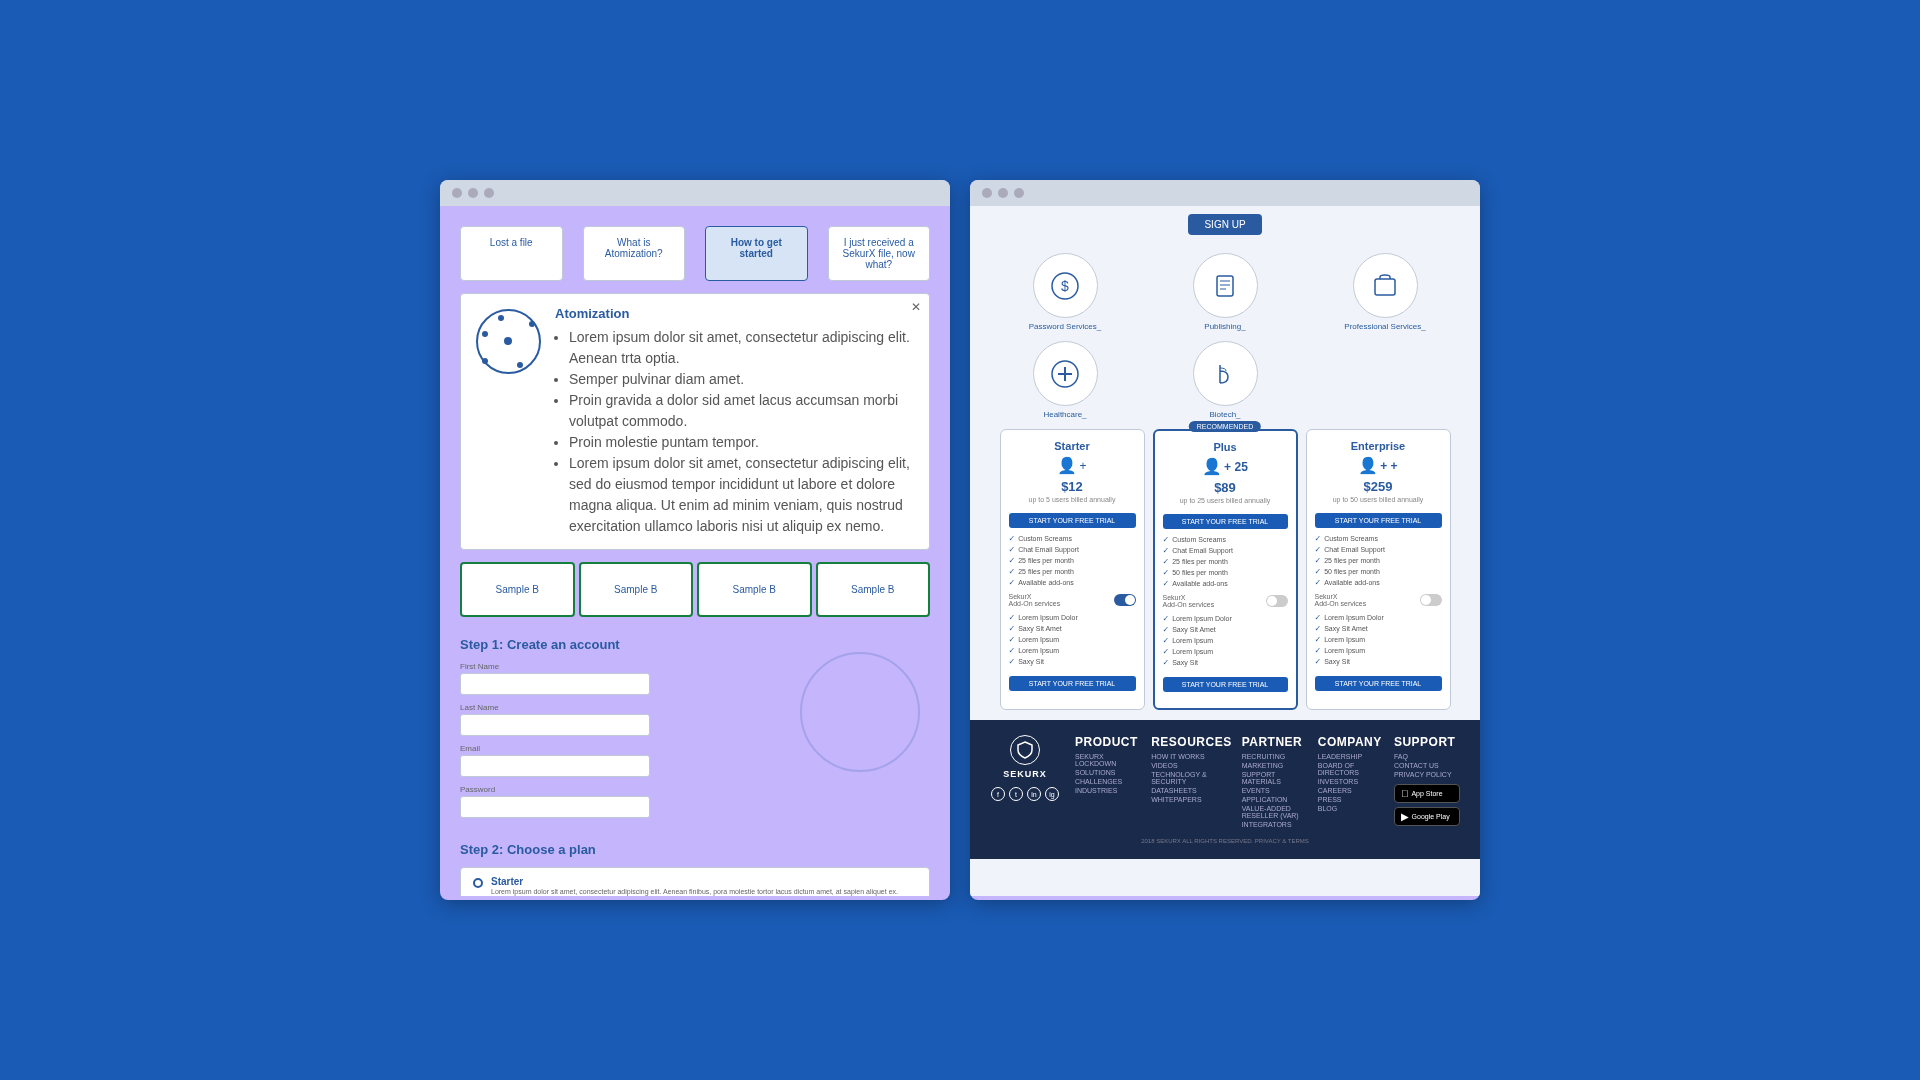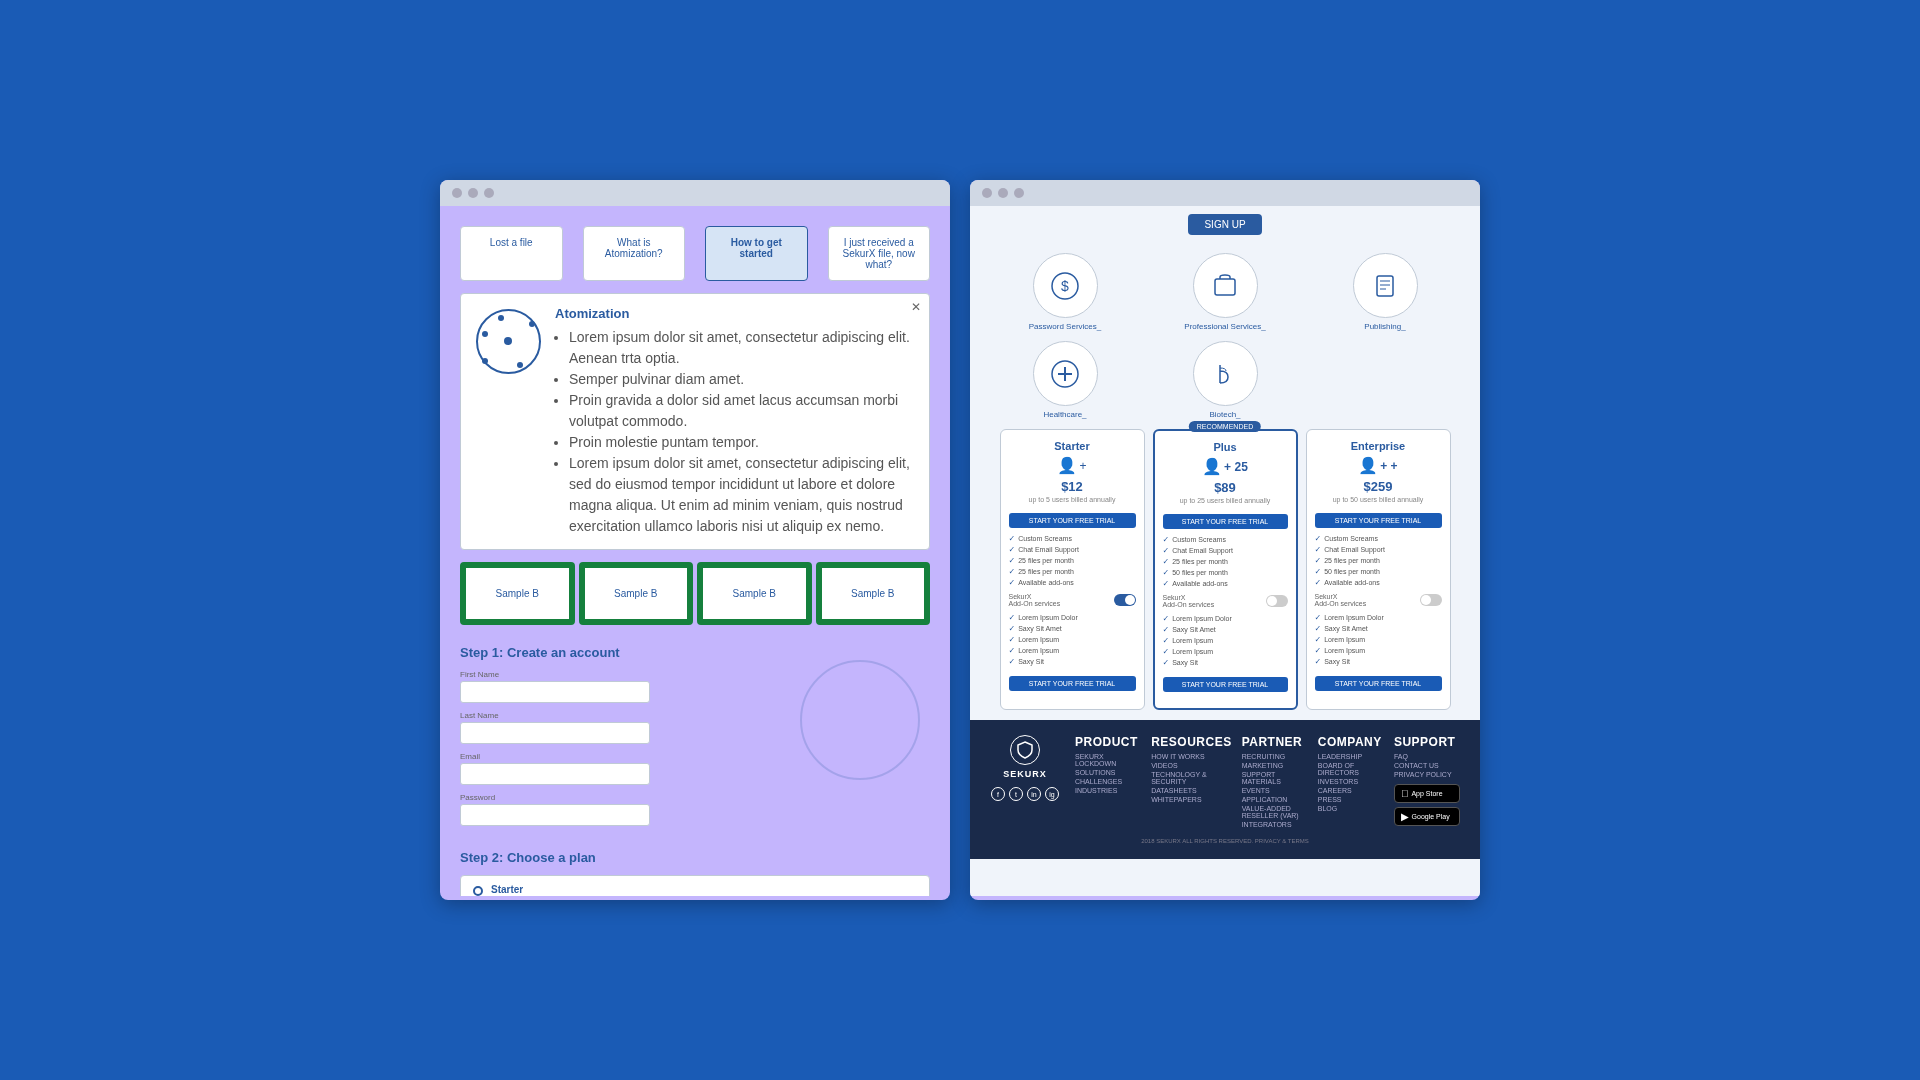--- a/index.html
+++ b/index.html
@@ -154,21 +154,21 @@
     .sample-row {
       display: flex;
       gap: 4px;
       margin-bottom: 20px;
     }
 
     .sample-btn {
       flex: 1;
       padding: 20px 12px;
       background: #fff;
-      border: 6px solid #15803d;
+      border: 2px solid #15803d;
       border-radius: 4px;
       font-size: 10px;
       color: #2a5ba0;
       text-align: center;
       cursor: pointer;
     }
 
     
     .section-title {
       font-size: 13px;
@@ -721,36 +721,36 @@
           <svg width="30" height="30" viewBox="0 0 30 30">
             <circle cx="15" cy="15" r="13" fill="none" stroke="#2a5ba0" stroke-width="1.5"></circle>
             <text x="15" y="20" text-anchor="middle" font-size="14" fill="#2a5ba0">$</text>
           </svg>
         </div>
         <span class="industry-label">Password Services_</span>
       </div>
       <div class="industry-item">
         <div class="industry-icon-circle">
           <svg width="30" height="30" viewBox="0 0 30 30">
-            <rect x="5" y="8" width="20" height="16" rx="2" fill="none" stroke="#2a5ba0" stroke-width="1.5"></rect>
-            <path d="M10 8 V6 Q10 4 15 4 Q20 4 20 6 V8" fill="none" stroke="#2a5ba0" stroke-width="1.5"></path>
-          </svg>
-        </div>
-        <span class="industry-label">Professional Services_</span>
-      </div>
-      <div class="industry-item">
-        <div class="industry-icon-circle">
-          <svg width="30" height="30" viewBox="0 0 30 30">
             <rect x="7" y="5" width="16" height="20" rx="2" fill="none" stroke="#2a5ba0" stroke-width="1.5"></rect>
             <line x1="10" y1="10" x2="20" y2="10" stroke="#2a5ba0" stroke-width="1"></line>
             <line x1="10" y1="14" x2="20" y2="14" stroke="#2a5ba0" stroke-width="1"></line>
             <line x1="10" y1="18" x2="16" y2="18" stroke="#2a5ba0" stroke-width="1"></line>
           </svg>
         </div>
         <span class="industry-label">Publishing_</span>
+      </div>
+      <div class="industry-item">
+        <div class="industry-icon-circle">
+          <svg width="30" height="30" viewBox="0 0 30 30">
+            <rect x="5" y="8" width="20" height="16" rx="2" fill="none" stroke="#2a5ba0" stroke-width="1.5"></rect>
+            <path d="M10 8 V6 Q10 4 15 4 Q20 4 20 6 V8" fill="none" stroke="#2a5ba0" stroke-width="1.5"></path>
+          </svg>
+        </div>
+        <span class="industry-label">Professional Services_</span>
       </div>
       <div class="industry-item">
         <div class="industry-icon-circle">
           <svg width="30" height="30" viewBox="0 0 30 30">
             <circle cx="15" cy="15" r="13" fill="none" stroke="#2a5ba0" stroke-width="1.5"></circle>
             <line x1="15" y1="8" x2="15" y2="22" stroke="#2a5ba0" stroke-width="2"></line>
             <line x1="8" y1="15" x2="22" y2="15" stroke="#2a5ba0" stroke-width="2"></line>
           </svg>
         </div>
         <span class="industry-label">Healthcare_</span>

